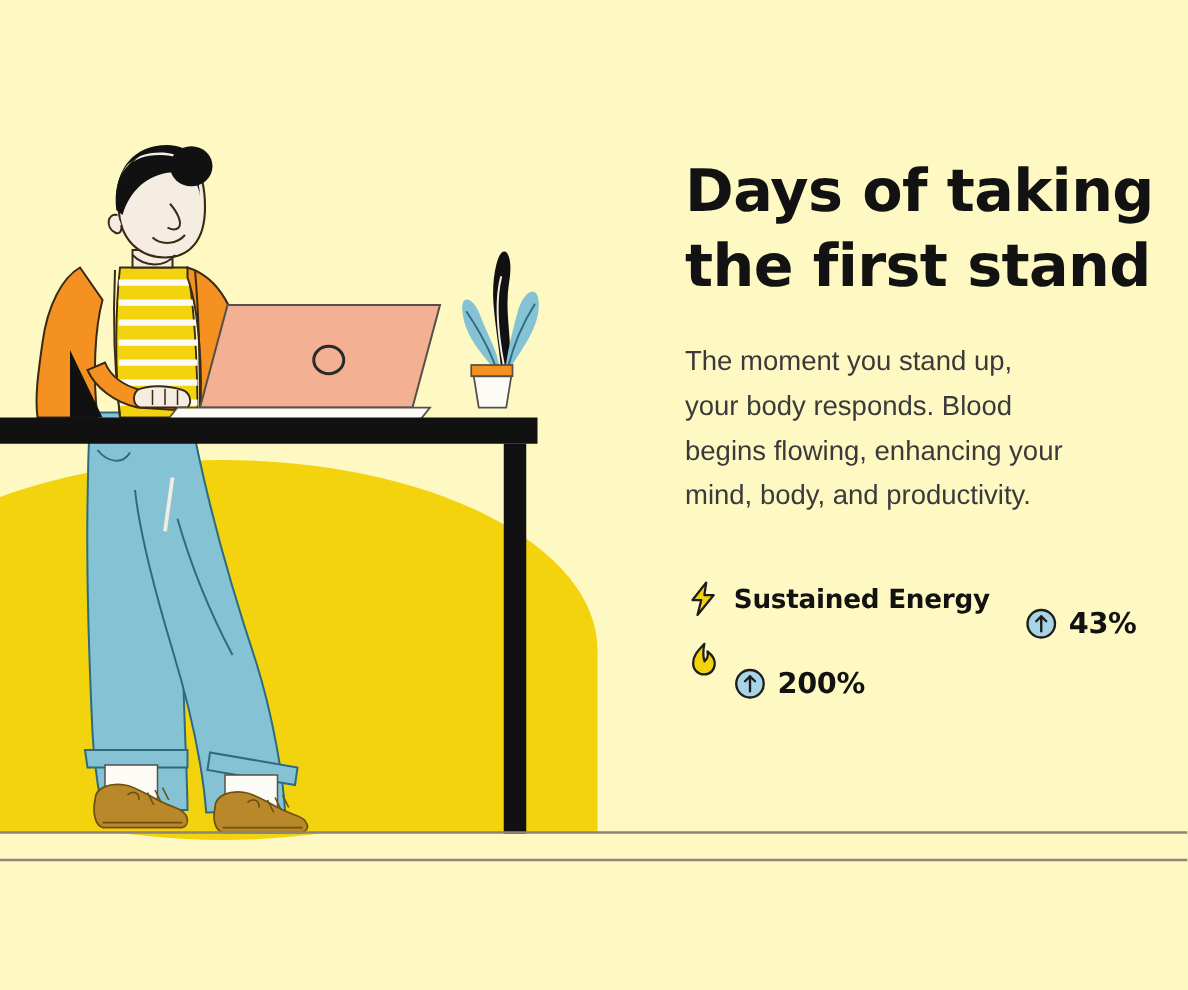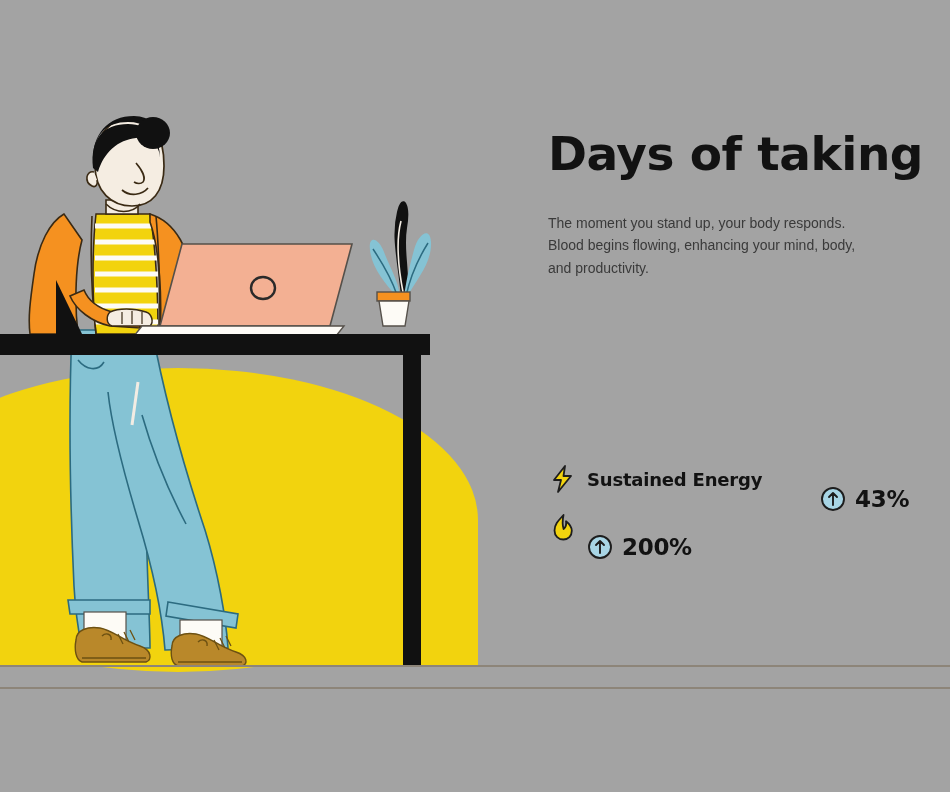--- a/index.html
+++ b/index.html
@@ -3,58 +3,58 @@
 <meta charset="utf-8">
 <style>
   html,body{margin:0;padding:0;}
   body{
     width:950px;height:792px;
     background:#f2ece3;
     font-family:"Liberation Sans", sans-serif;
     overflow:hidden;
     position:relative;
   }
-  .canvas{position:relative;width:950px;height:792px;background:#a3a3a3;overflow:hidden;}
+  .canvas{position:relative;width:950px;height:792px;background:#fef9c3;overflow:hidden;}
 
   
   .content{
     position:absolute;left:548px;top:124px;width:380px;
   }
   .headline{
     font-size:47px;
     line-height:1.27;
     font-weight:700;
     letter-spacing:-0.5px;
     color:#121212;
     margin:0 0 28px 0;
     font-family:"DejaVu Sans","Liberation Sans",sans-serif;
   }
   .headline .l{display:block;white-space:nowrap;}
   .body-copy{
-    font-size:14px;
+    font-size:22px;
     line-height:1.62;
     color:#3a3a3a;
     margin:0;
     max-width:310px;
     font-family:"Liberation Sans",sans-serif;
   }
 
   
   .stats{position:absolute;left:548px;top:455px;width:382px;}
   .stat-row{
     display:flex;align-items:center;
     height:48px;
   }
   .stat-icon{
     width:30px;height:30px;flex:0 0 30px;
     display:flex;align-items:center;justify-content:center;
     margin-right:9px;
   }
   .stat-label{
-    font-size:18px;font-weight:700;color:#121212;
+    font-size:21px;font-weight:700;color:#121212;
     font-family:"DejaVu Sans","Liberation Sans",sans-serif;
     letter-spacing:-0.2px;
     white-space:nowrap;
     flex:1 1 auto;
   }
   .stat-right{
     display:flex;align-items:center;
     flex:0 0 auto;
     width:110px;
     margin-top:40px;
@@ -171,20 +171,21 @@
       </g>
     </svg>
   </div>
 
   <div class="ground-line-1"></div>
   <div class="ground-line-2"></div>
 
   <div class="content">
     <h1 class="headline">
       <span class="l">Days of taking</span>
+      <span class="l">the first stand</span>
     </h1>
     <p class="body-copy">The moment you stand up, your body responds. Blood begins flowing, enhancing your mind, body, and productivity.</p>
   </div>
 
   <div class="stats">
 
     <div class="stat-row">
       <span class="stat-icon">
         <svg width="26" height="28" viewBox="0 0 26 28" xmlns="http://www.w3.org/2000/svg">
           <path d="M15 1 L4 15 L11 15 L8 27 L21 11 L13.5 11 Z" fill="#f2d30e" stroke="#1d1d1d" stroke-width="1.8" stroke-linejoin="round"></path>

